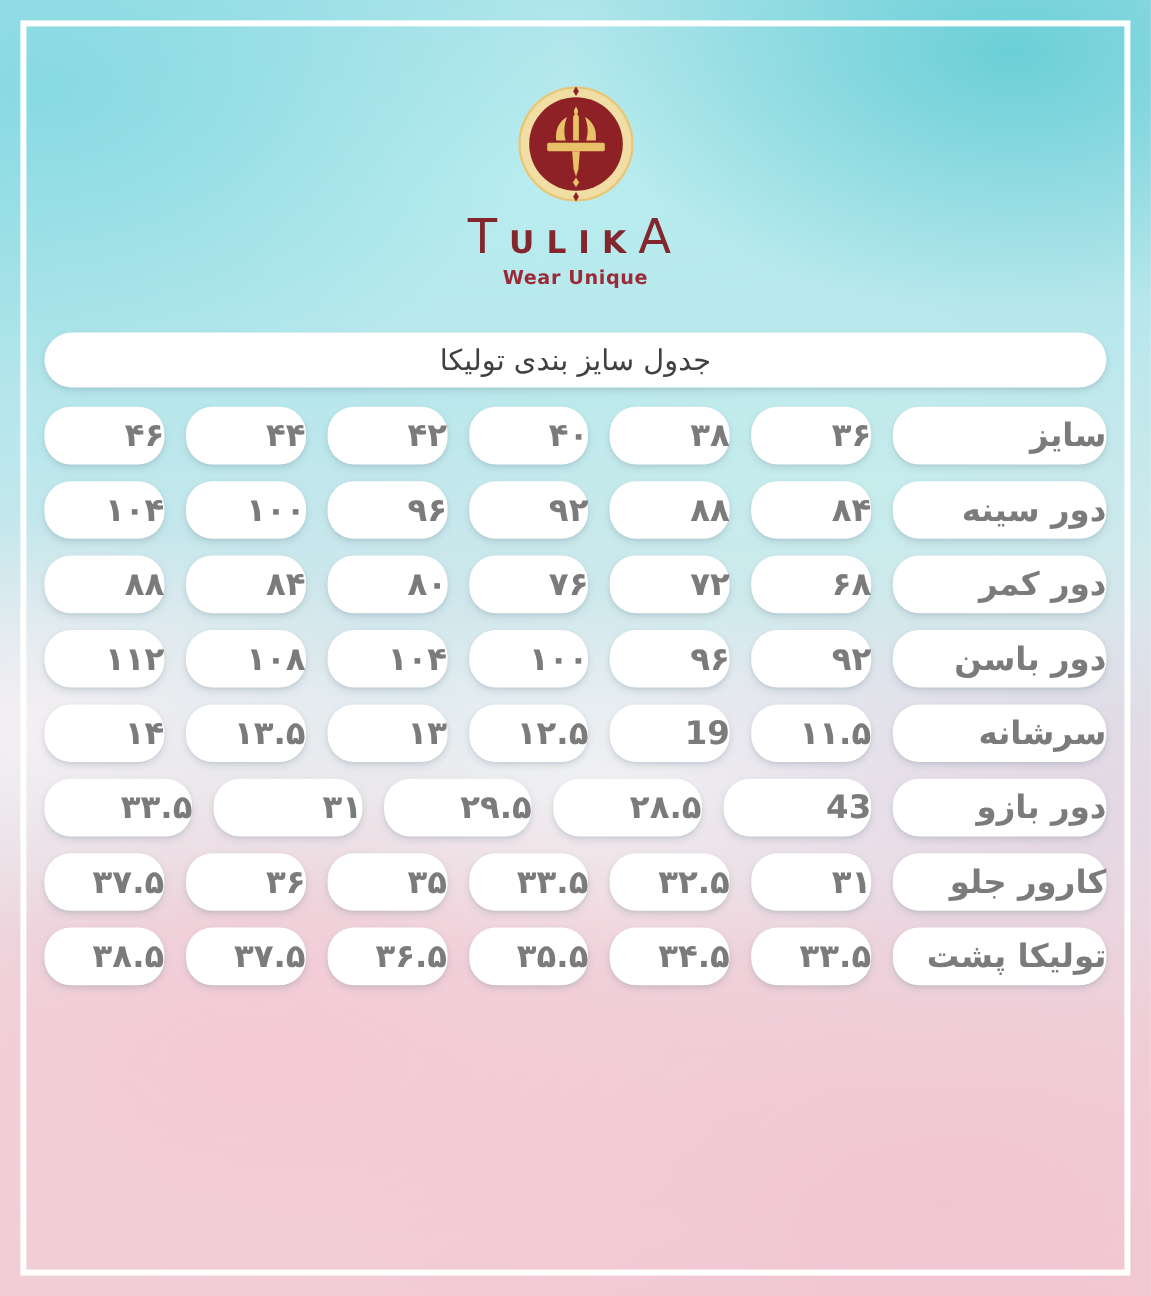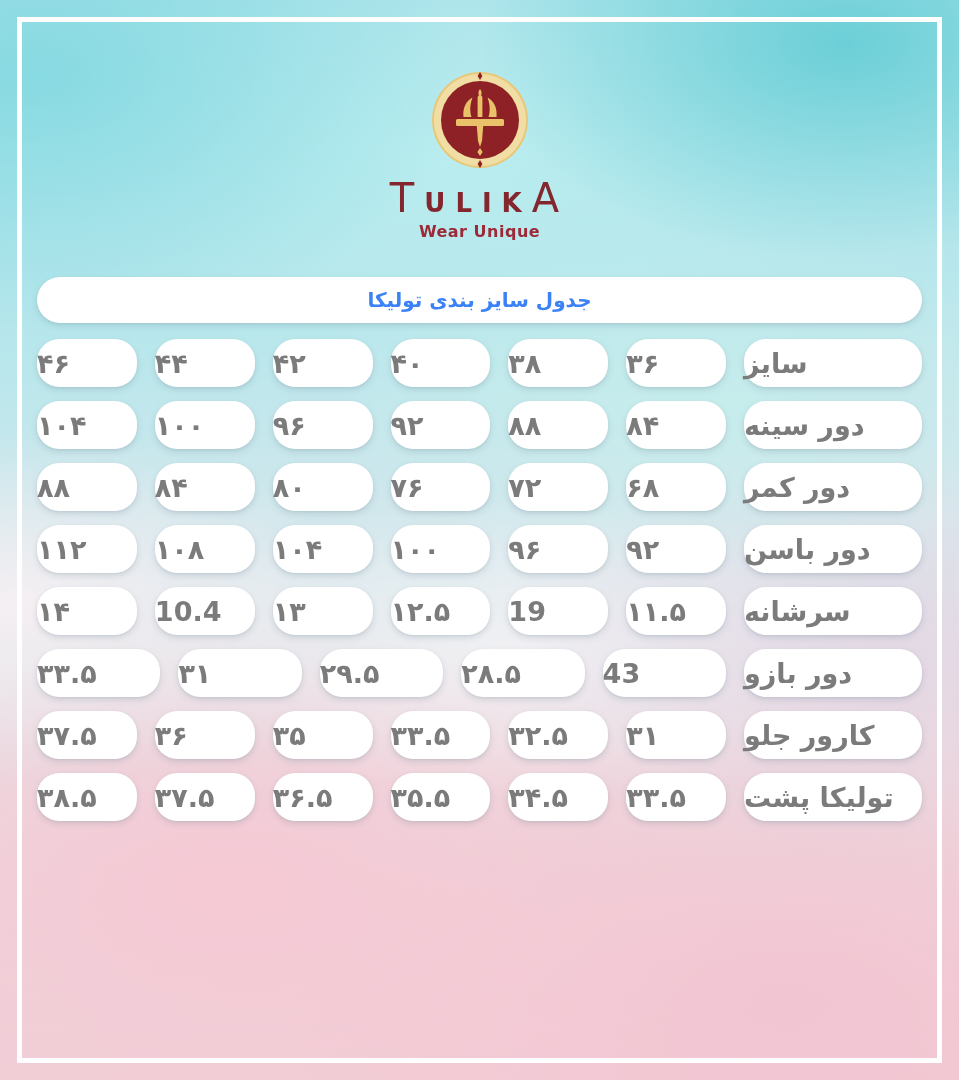--- a/index.html
+++ b/index.html
@@ -37,27 +37,27 @@
   .wm-small{font-size:26px;font-weight:700;}
   .tagline{
     margin-top:4px;font-size:16px;font-weight:bold;color:#9c2a38;letter-spacing:0.5px;
   }
   
   .title-pill{
     margin-top:36px;height:46px;border-radius:23px;background:#ffffff;
     display:flex;align-items:center;justify-content:center;
     box-shadow:0 3px 6px rgba(110,130,145,0.22),0 1px 2px rgba(110,130,145,0.12);
   }
-  .title-pill span{font-size:20px;font-weight:bold;color:#3b82f6;}
+  .title-pill span{font-size:24px;font-weight:normal;color:#404040;}
   
   .size-table{margin-top:16px;}
   .t-row{display:flex;direction:rtl;gap:18px;margin-bottom:14px;}
   .pill{
     background:#ffffff;height:48px;border-radius:22px;
-    display:flex;align-items:center;justify-content:flex-end;
+    display:flex;align-items:center;justify-content:flex-start;
     box-shadow:0 3px 6px rgba(110,130,145,0.22),0 1px 2px rgba(110,130,145,0.12);
   }
   .label-cell{flex:0 0 178px;}
   .label-cell span{font-size:27px;font-weight:bold;color:#7b7b7b;}
   .value-cell{flex:1 1 0;}
   .value-cell span{font-size:27px;font-weight:bold;color:#7b7b7b;}
 </style>
 </head>
 <body>
 
@@ -201,21 +201,21 @@
           <div class="pill value-cell">
             <span dir="ltr">19</span>
           </div>
           <div class="pill value-cell">
             <span dir="ltr">۱۲.۵</span>
           </div>
           <div class="pill value-cell">
             <span dir="ltr">۱۳</span>
           </div>
           <div class="pill value-cell">
-            <span dir="ltr">10.4</span>
+            <span dir="ltr">۱۳.۵</span>
           </div>
           <div class="pill value-cell">
             <span dir="ltr">۱۴</span>
           </div>
         </div>
 
   <div class="t-row">
     <div class="pill label-cell">
       <span>دور بازو</span>
     </div>

